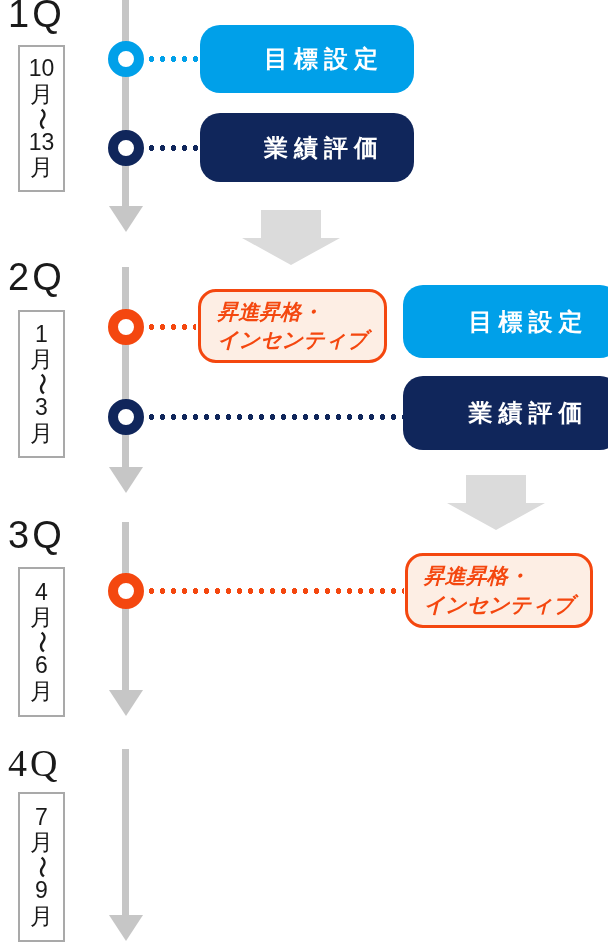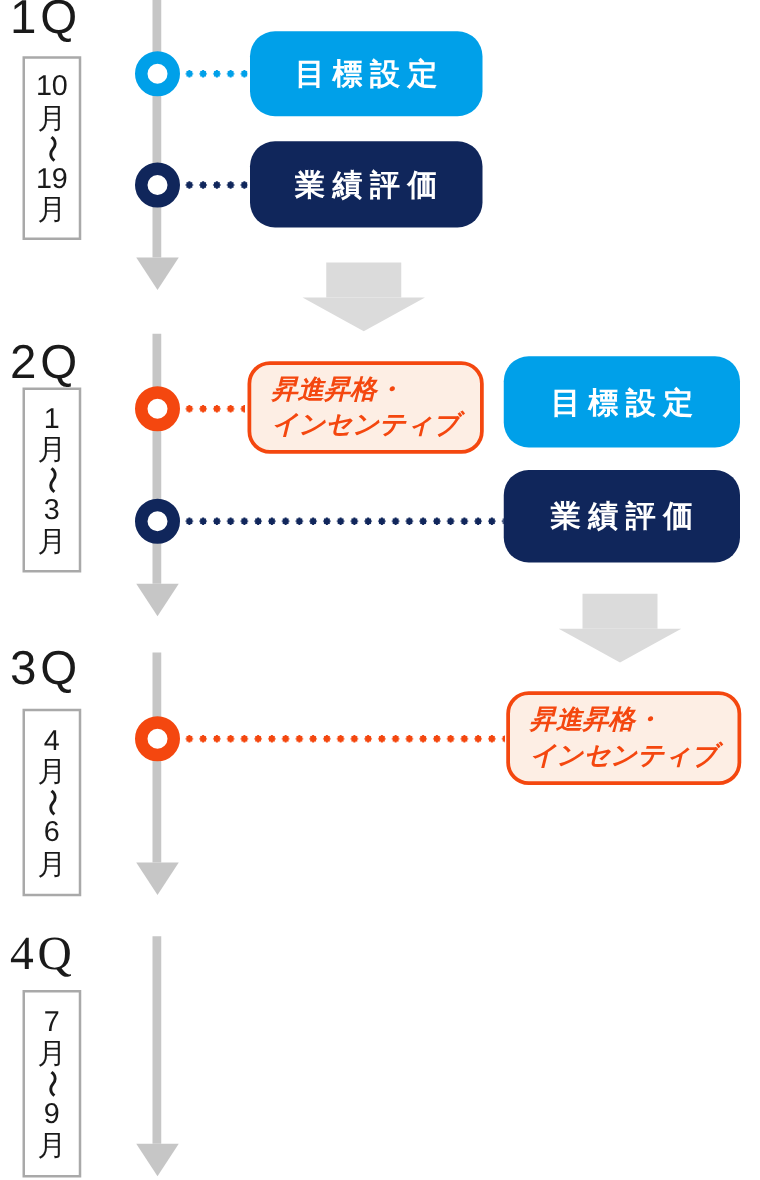--- a/index.html
+++ b/index.html
@@ -83,20 +83,21 @@
   
   .pill {
     position:absolute;
     border-radius:20px;
     display:flex; align-items:center; justify-content:center;
     color:#fff;
     font-size:24px; font-weight:600;
     letter-spacing:6px;
     text-indent:6px;
     z-index:2;
+    padding-left:28px;
   }
   .pill.blue { background:var(--light-blue, #00a0e9); }
   .pill.navy { background:var(--navy, #10265b); }
 
   
   .promo {
     position:absolute;
     box-sizing:border-box;
     border:3px solid var(--orange, #f4470f);
     background:var(--orange-fill, #fdeee4);
@@ -126,21 +127,21 @@
 <body>
 
 <div id="canvas">
 
   <div class="q-label" style="top:-5px;">1Q</div>
 
   <div class="month-box" style="top:45px; height:147px;">
     <span>10</span>
     <span>月</span>
     <span class="tilde">〜</span>
-    <span>19</span>
+    <span>13</span>
     <span>月</span>
   </div>
 
   <div class="tl-line" style="top:0; height:206px;"></div>
   <div class="tl-head" style="top:206px;"></div>
 
   <div class="ring blue" style="top:41px;"></div>
   <div class="dotted blue" style="left:146px; top:56px; width:52px;"></div>
   <div class="pill blue" style="left:200px; top:25px; width:186px; height:68px;">
     <span>目標設定</span>
@@ -150,21 +151,21 @@
   <div class="dotted navy" style="left:146px; top:145px; width:52px;"></div>
   <div class="pill navy" style="left:200px; top:113px; width:186px; height:69px;">
     <span>業績評価</span>
   </div>
 
   <div class="block-arrow" style="left:242px; top:210px;">
     <div class="stem"></div>
       <div class="head"></div>
   </div>
 
-  <div class="q-label" style="top:271px;">2Q</div>
+  <div class="q-label" style="top:258px;">2Q</div>
 
   <div class="month-box" style="top:310px;">
     <span>1</span>
     <span>月</span>
     <span class="tilde">〜</span>
     <span>3</span>
     <span>月</span>
   </div>
 
   <div class="tl-line" style="top:267px; height:200px;"></div>

